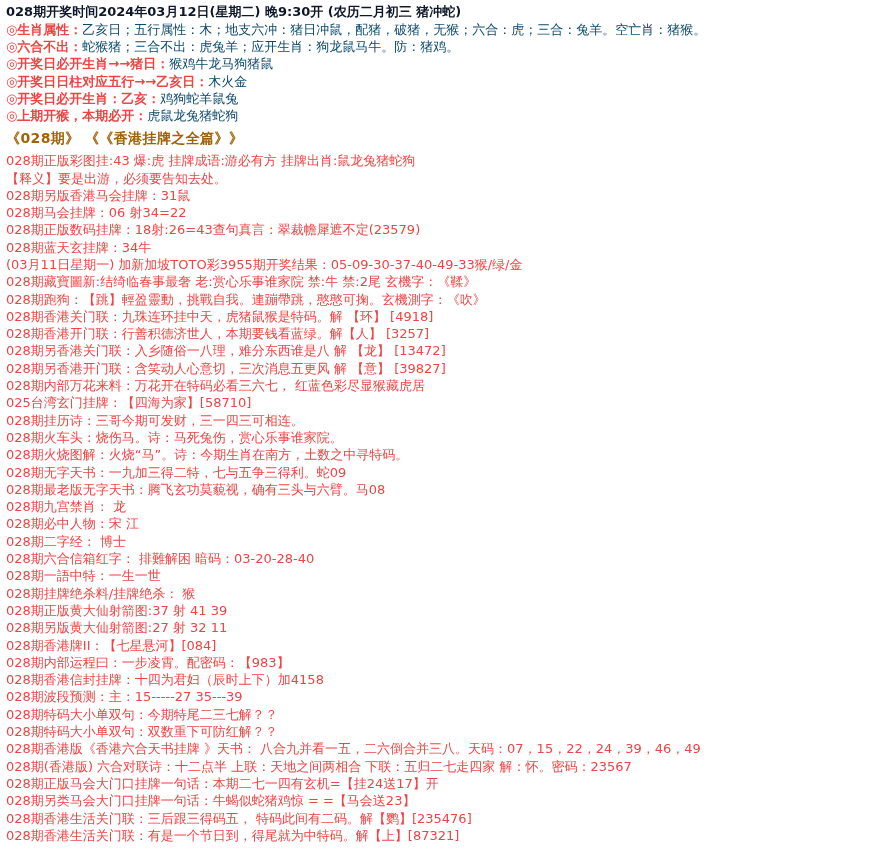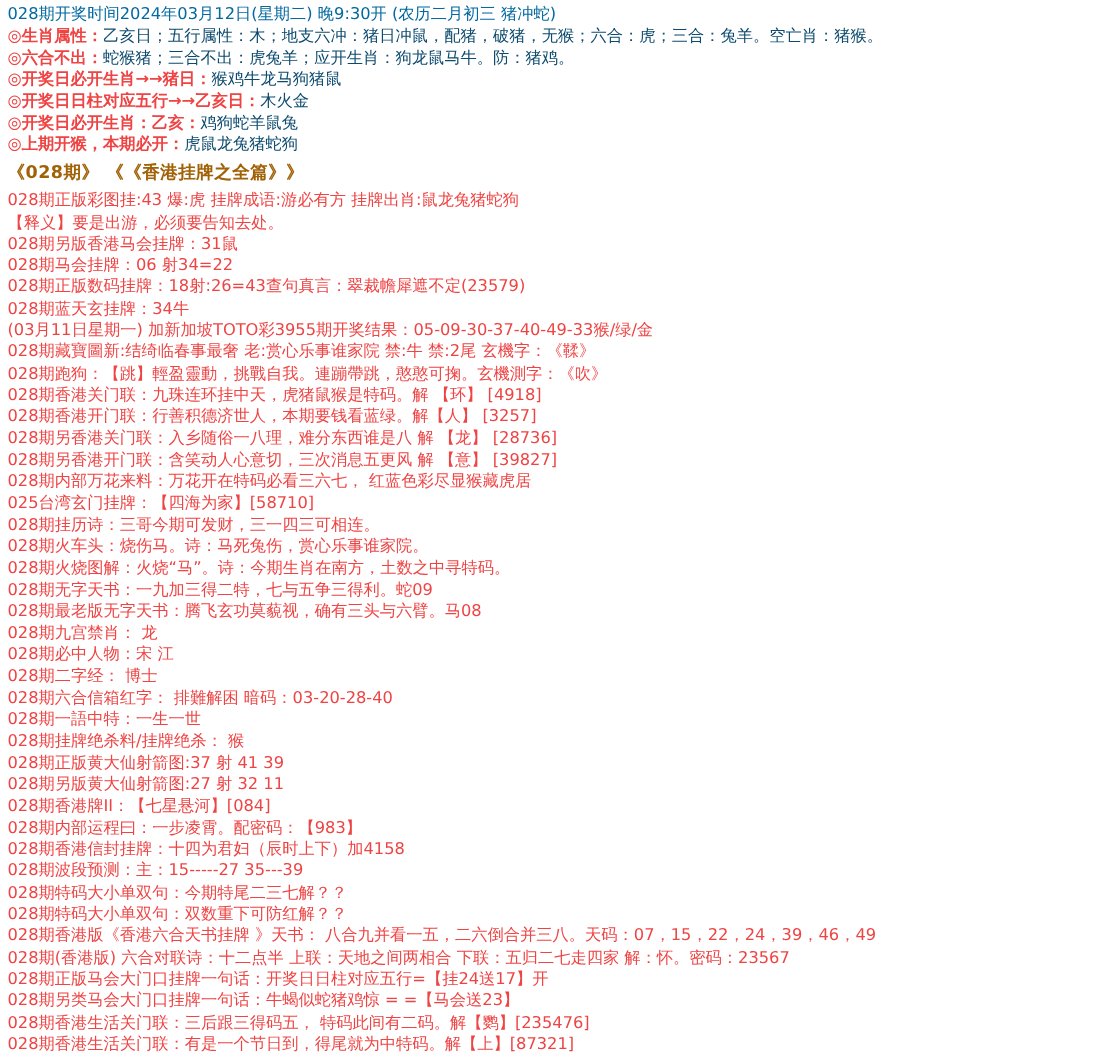--- a/index.html
+++ b/index.html
@@ -20,22 +20,22 @@
     width: 893px;
     height: 851px;
     box-sizing: border-box;
     padding: 3px 4px 0 6px;
   }
   .line {
     line-height: 17.2px;
     white-space: nowrap;
   }
   .hdr {
-    color: #0369a1;
-    font-weight: normal;
+    color: #0f172a;
+    font-weight: bold;
     font-size: 13px;
     line-height: 18px;
   }
   .redb {
     color: #ef4444;
     font-weight: bold;
   }
   .black {
     color: #0c4a6e;
   }
@@ -99,21 +99,21 @@
     <div class="body-line">【释义】要是出游，必须要告知去处。</div>
     <div class="body-line">028期另版香港马会挂牌：31鼠</div>
     <div class="body-line">028期马会挂牌：06  射34=22</div>
     <div class="body-line">028期正版数码挂牌：18射:26=43查句真言：翠裁幨犀遮不定(23579)</div>
     <div class="body-line">028期蓝天玄挂牌：34牛</div>
     <div class="body-line">(03月11日星期一) 加新加坡TOTO彩3955期开奖结果：05-09-30-37-40-49-33猴/绿/金</div>
     <div class="body-line">028期藏寶圖新:结绮临春事最奢  老:赏心乐事谁家院  禁:牛  禁:2尾  玄機字：《鞣》</div>
     <div class="body-line">028期跑狗：【跳】輕盈靈動，挑戰自我。連蹦帶跳，憨憨可掬。玄機測字：《吹》</div>
     <div class="body-line">028期香港关门联：九珠连环挂中天，虎猪鼠猴是特码。解 【环】 [4918]</div>
     <div class="body-line">028期香港开门联：行善积德济世人，本期要钱看蓝绿。解【人】 [3257]</div>
-    <div class="body-line">028期另香港关门联：入乡随俗一八理，难分东西谁是八  解 【龙】 [28736]</div>
+    <div class="body-line">028期另香港关门联：入乡随俗一八理，难分东西谁是八  解 【龙】 [13472]</div>
     <div class="body-line">028期另香港开门联：含笑动人心意切，三次消息五更风  解 【意】 [39827]</div>
     <div class="body-line">028期内部万花来料：万花开在特码必看三六七，  红蓝色彩尽显猴藏虎居</div>
     <div class="body-line">025台湾玄门挂牌：【四海为家】[58710]</div>
     <div class="body-line">028期挂历诗：三哥今期可发财，三一四三可相连。</div>
     <div class="body-line">028期火车头：烧伤马。诗：马死兔伤，赏心乐事谁家院。</div>
     <div class="body-line">028期火烧图解：火烧“马”。诗：今期生肖在南方，土数之中寻特码。</div>
     <div class="body-line">028期无字天书：一九加三得二特，七与五争三得利。蛇09</div>
     <div class="body-line">028期最老版无字天书：腾飞玄功莫藐视，确有三头与六臂。马08</div>
     <div class="body-line">028期九宫禁肖：  龙</div>
     <div class="body-line">028期必中人物：宋 江</div>
@@ -124,19 +124,19 @@
     <div class="body-line">028期正版黄大仙射箭图:37  射  41  39</div>
     <div class="body-line">028期另版黄大仙射箭图:27  射   32  11</div>
     <div class="body-line">028期香港牌II：【七星悬河】[084]</div>
     <div class="body-line">028期内部运程曰：一步凌霄。配密码：【983】</div>
     <div class="body-line">028期香港信封挂牌：十四为君妇（辰时上下）加4158</div>
     <div class="body-line">028期波段预测：主：15-----27  35---39</div>
     <div class="body-line">028期特码大小单双句：今期特尾二三七解？？</div>
     <div class="body-line">028期特码大小单双句：双数重下可防红解？？</div>
     <div class="body-line">028期香港版《香港六合天书挂牌 》天书：  八合九并看一五，二六倒合并三八。天码：07，15，22，24，39，46，49</div>
     <div class="body-line">028期(香港版) 六合对联诗：十二点半  上联：天地之间两相合  下联：五归二七走四家  解：怀。密码：23567</div>
-    <div class="body-line">028期正版马会大门口挂牌一句话：开奖日日柱对应五行=【挂24送17】开</div>
+    <div class="body-line">028期正版马会大门口挂牌一句话：本期二七一四有玄机=【挂24送17】开</div>
     <div class="body-line">028期另类马会大门口挂牌一句话：牛蝎似蛇猪鸡惊 = =【马会送23】</div>
     <div class="body-line">028期香港生活关门联：三后跟三得码五，  特码此间有二码。解【鹦】[235476]</div>
     <div class="body-line">028期香港生活关门联：有是一个节日到，得尾就为中特码。解【上】[87321]</div>
   </div>
 
 </div>
 
 </body></html>

